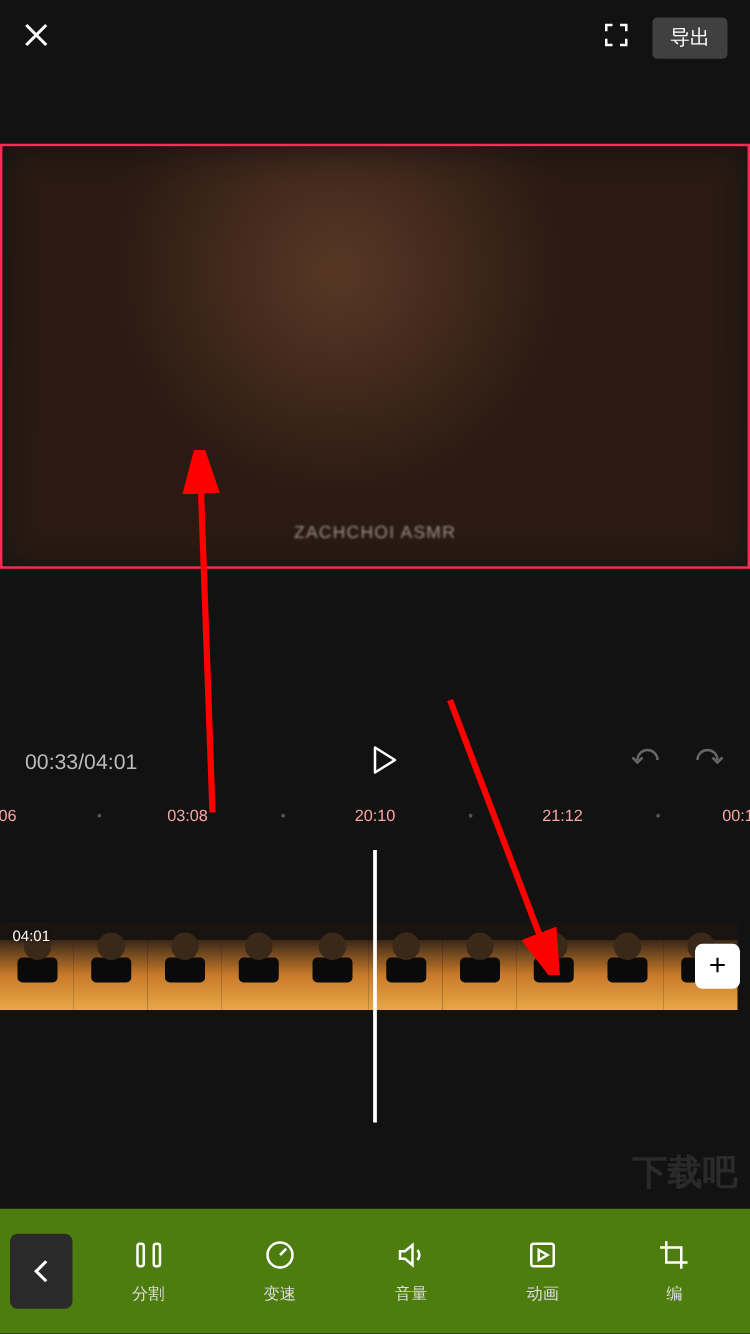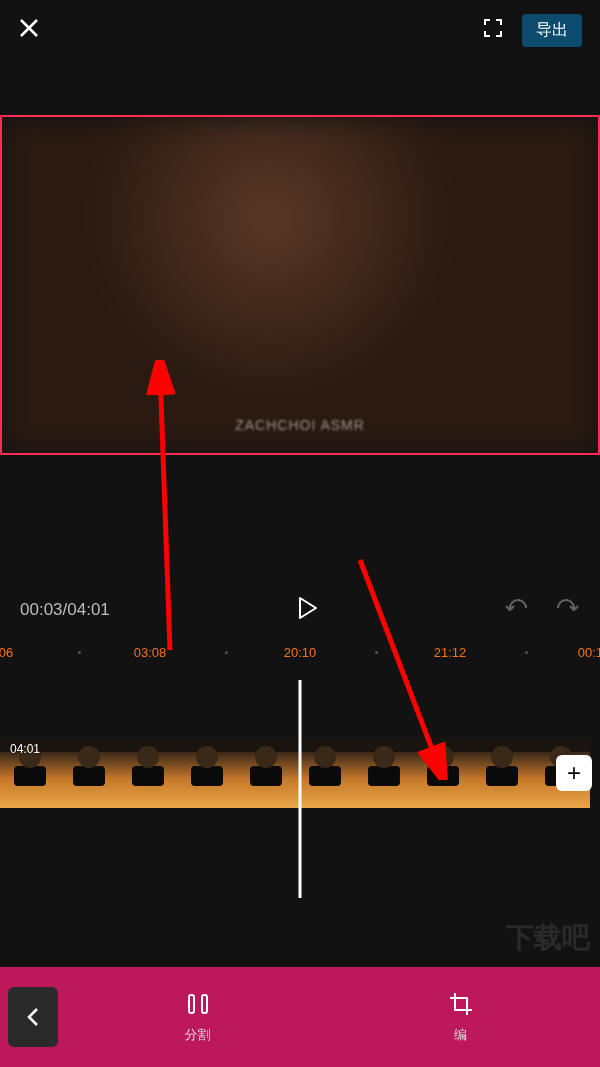--- a/index.html
+++ b/index.html
@@ -16,21 +16,21 @@
   height: 60px;
   display: flex;
   align-items: center;
   justify-content: space-between;
   padding: 0 18px;
 }
 .close-btn { font-size: 28px; font-weight: 300; cursor: pointer; }
 .top-right { display: flex; align-items: center; gap: 18px; }
 .fullscreen-btn { cursor: pointer; }
 .export-btn {
-  background: #0c4a6e;
+  background: #404040;
   color: #fff;
   border-radius: 4px;
   padding: 6px 14px;
   font-size: 16px;
   cursor: pointer;
 }
 .preview-area {
   position: relative;
   margin-top: 55px;
   height: 340px;
@@ -72,21 +72,21 @@
 }
 .timecode { font-size: 17px; color: #bbb; }
 .play-btn { cursor: pointer; }
 .undo-redo { display: flex; gap: 24px; }
 .undo-btn, .redo-btn { opacity: .35; cursor: pointer; }
 .ruler {
   height: 32px;
   display: flex;
   align-items: center;
   font-size: 13px;
-  color: #f97316;
+  color: #fca5a5;
   position: relative;
   margin-top: 6px;
 }
 .ruler-item {
   position: absolute;
   transform: translateX(-50%);
 }
 .ruler-dot {
   position: absolute;
   width: 3px;
@@ -173,21 +173,21 @@
   background: #fff;
   z-index: 4;
   transform: translateX(-50%);
 }
 .bottom-toolbar {
   position: absolute;
   bottom: 0;
   left: 0;
   right: 0;
   height: 100px;
-  background: #be185d;
+  background: #4d7c0f;
   display: flex;
   align-items: center;
   padding: 0 8px;
 }
 .back-btn {
   width: 50px;
   height: 60px;
   background: #2a2a2a;
   border-radius: 6px;
   display: flex;
@@ -242,21 +242,21 @@
 
 <div class="preview-area">
   <div class="preview-frame">
     <div class="preview-content"></div>
     <div class="watermark">ZACHCHOI ASMR</div>
   </div>
 </div>
 
 <div class="play-controls">
   <div class="timecode">
-    <span>00:03</span>/<span>04:01</span>
+    <span>00:33</span>/<span>04:01</span>
   </div>
   <div class="play-btn">
     <svg width="22" height="24" viewBox="0 0 22 24">
         <path d="M4 2 L20 12 L4 22 Z" fill="none" stroke="#fff" stroke-width="2" stroke-linejoin="round"></path>
       </svg>
   </div>
   <div class="undo-redo">
     <div class="undo-btn">
       <svg width="26" height="20" viewBox="0 0 26 20">
           <path d="M6 10 A8 8 0 0 1 22 10" fill="none" stroke="#fff" stroke-width="2"></path>
@@ -334,18 +334,45 @@
       <svg width="26" height="26" viewBox="0 0 26 26">
           <rect x="4" y="4" width="5" height="18" rx="2" fill="none" stroke="#fff" stroke-width="2"></rect>
           <rect x="17" y="4" width="5" height="18" rx="2" fill="none" stroke="#fff" stroke-width="2"></rect>
         </svg>
     </div>
     <div class="tool-label">分割</div>
   </div>
   <div class="tool-item">
     <div class="tool-icon">
       <svg width="26" height="26" viewBox="0 0 26 26">
+          <circle cx="13" cy="13" r="10" fill="none" stroke="#fff" stroke-width="2"></circle>
+          <path d="M13 13 L18 8" stroke="#fff" stroke-width="2"></path>
+        </svg>
+    </div>
+    <div class="tool-label">变速</div>
+  </div>
+  <div class="tool-item">
+    <div class="tool-icon">
+      <svg width="26" height="26" viewBox="0 0 26 26">
+          <path d="M4 10 H8 L14 5 V21 L8 16 H4 Z" fill="none" stroke="#fff" stroke-width="2"></path>
+          <path d="M18 9 Q21 13 18 17" fill="none" stroke="#fff" stroke-width="2"></path>
+        </svg>
+    </div>
+    <div class="tool-label">音量</div>
+  </div>
+  <div class="tool-item">
+    <div class="tool-icon">
+      <svg width="26" height="26" viewBox="0 0 26 26">
+          <rect x="4" y="4" width="18" height="18" rx="2" fill="none" stroke="#fff" stroke-width="2"></rect>
+          <path d="M10 9 L17 13 L10 17 Z" fill="none" stroke="#fff" stroke-width="2"></path>
+        </svg>
+    </div>
+    <div class="tool-label">动画</div>
+  </div>
+  <div class="tool-item">
+    <div class="tool-icon">
+      <svg width="26" height="26" viewBox="0 0 26 26">
           <path d="M7 2 V19 H24 M2 7 H19 V24" fill="none" stroke="#fff" stroke-width="2"></path>
         </svg>
     </div>
     <div class="tool-label">编</div>
   </div>
 </div>
 
 </body></html>

